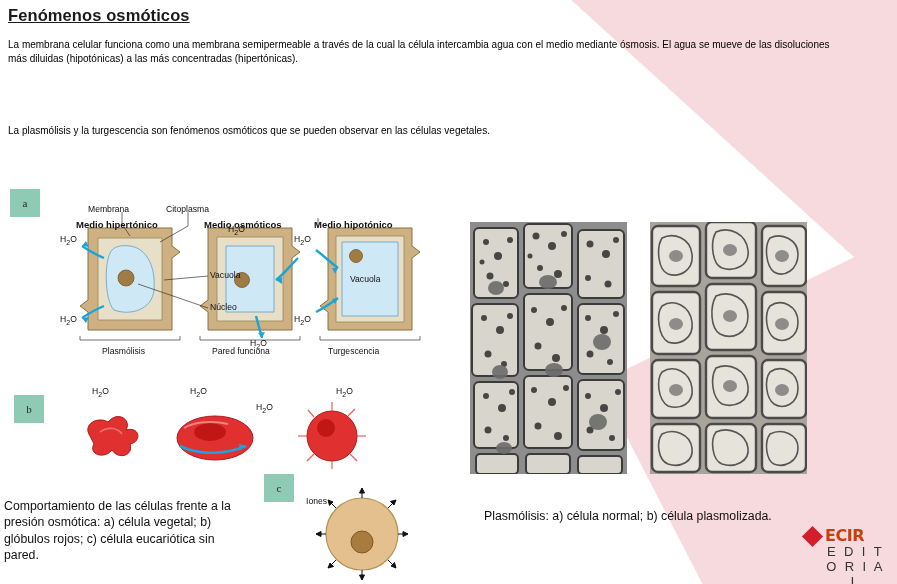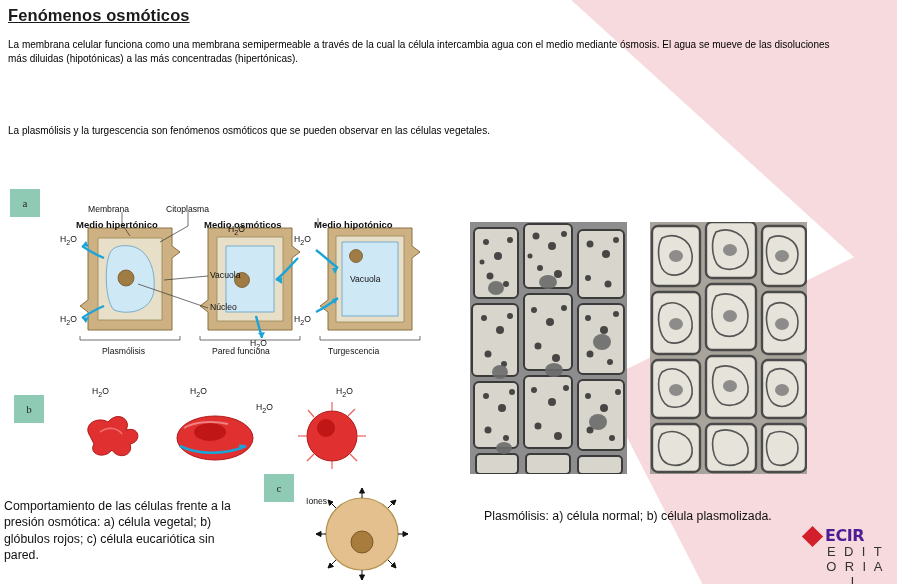--- a/index.html
+++ b/index.html
@@ -135,21 +135,21 @@
     width: 84px;
     height: 34px;
     z-index: 3;
   }
   .logo-word {
     position: absolute;
     left: 20px;
     top: 1px;
     font-size: 16px;
     font-weight: bold;
-    color: #4c1d95;
+    color: #c2410c;
     letter-spacing: -0.5px;
     font-family: "DejaVu Sans", sans-serif;
   }
   .logo-sub {
     position: absolute;
     left: 17px;
     top: 19px;
     font-size: 13px;
     letter-spacing: 2.4px;
     color: #333;

